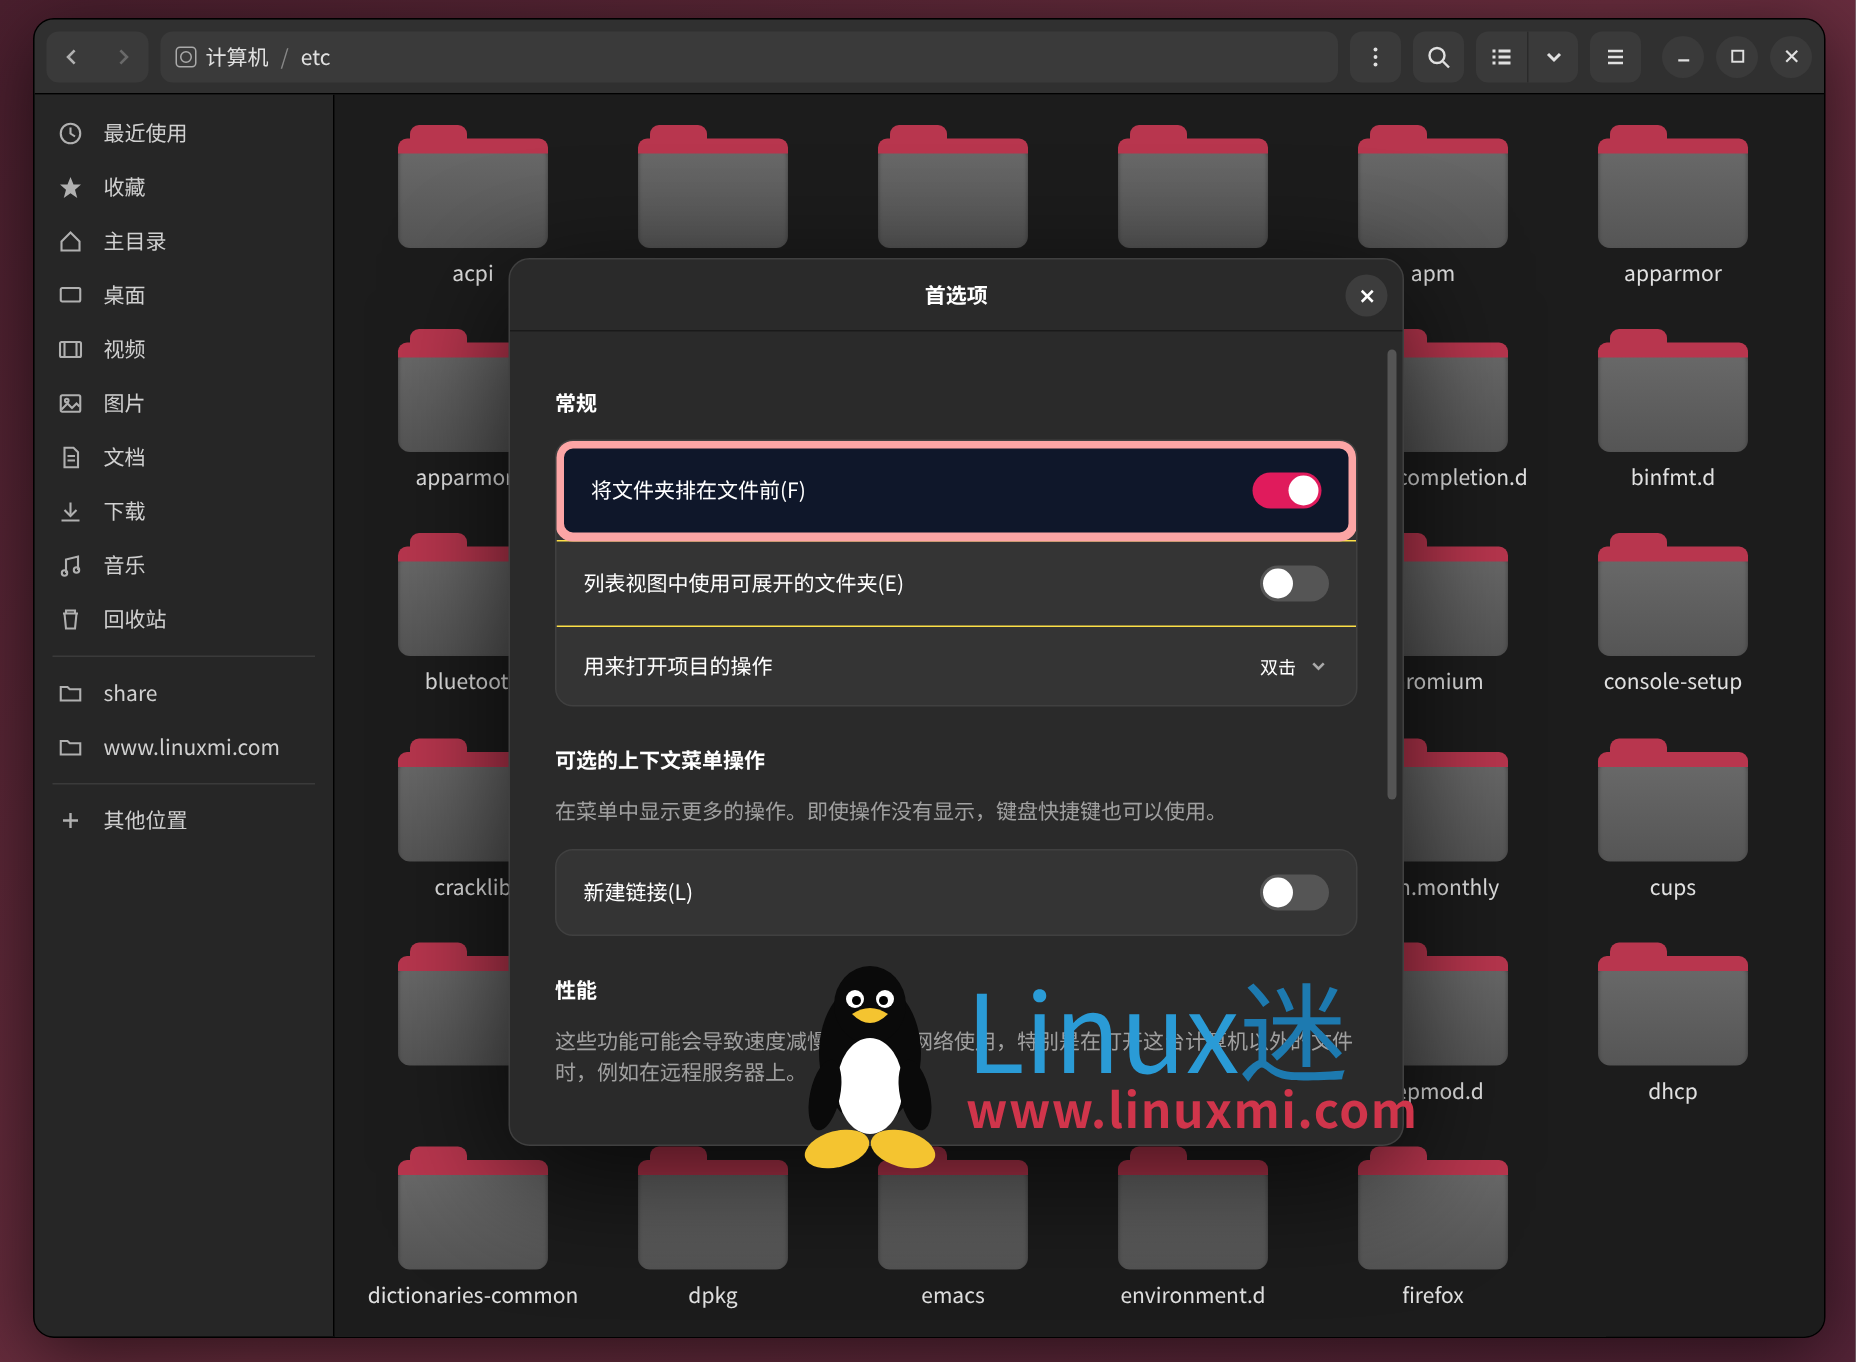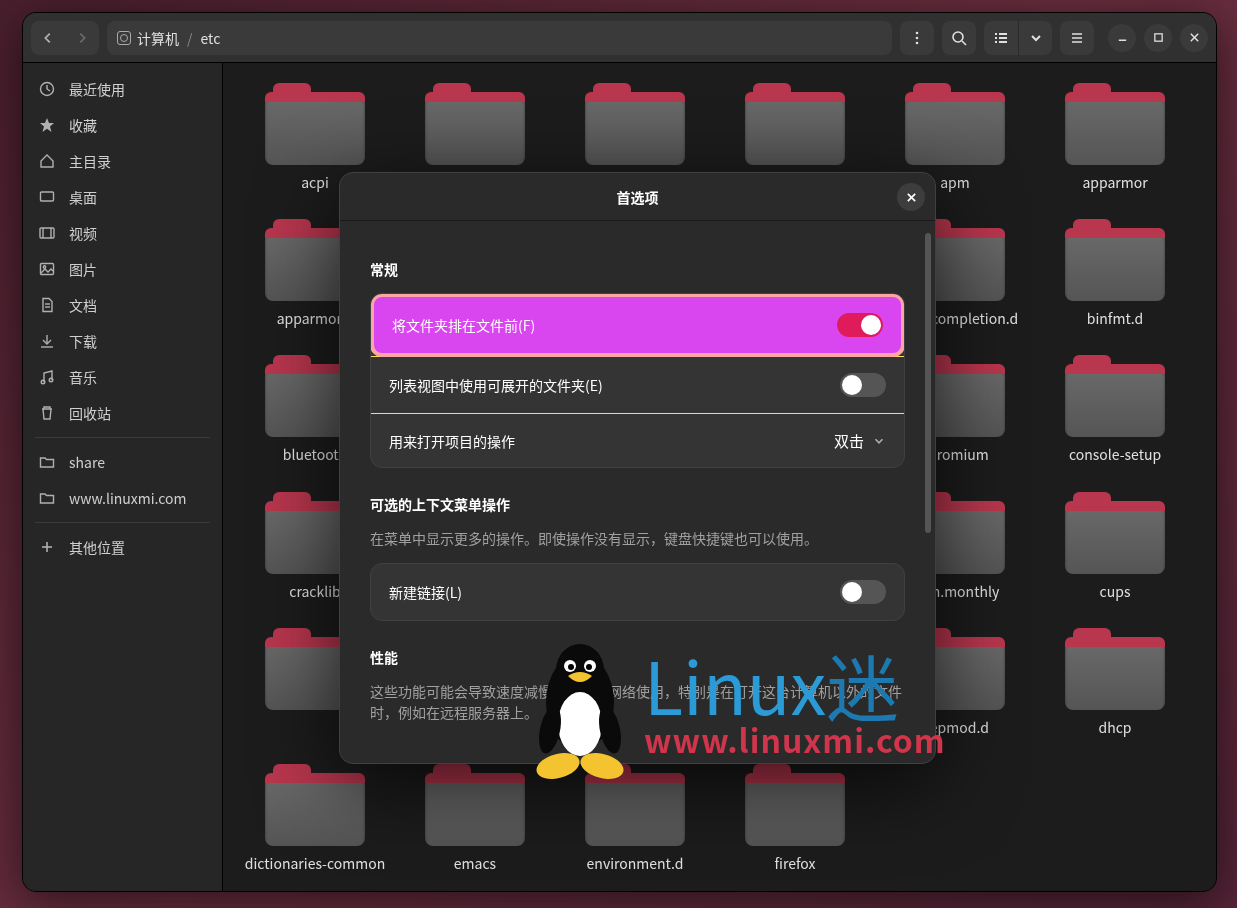--- a/index.html
+++ b/index.html
@@ -239,26 +239,26 @@
   }
   .pref-row {
     display: flex;
     align-items: center;
     justify-content: space-between;
     padding: 16px 18px;
     border-top: 1px solid #fde047;
   }
   .pref-row:first-child { border-top: none; }
   .pref-row.highlight {
-    border: 4px solid #fca5a5;
+    border: 6px solid #fca5a5;
     border-radius: 12px;
     margin: -1px;
     position: relative;
     z-index: 1;
-    background: #d946ef;
+    background: #0f172a;
   }
   .pref-label { font-size: 14px; color: #fff; }
   .toggle {
     width: 46px;
     height: 24px;
     background: #555;
     border-radius: 12px;
     position: relative;
     cursor: pointer;
   }
@@ -271,21 +271,21 @@
     height: 20px;
     background: #fff;
     border-radius: 50%;
     transition: left 0.2s;
   }
   .toggle.on { background: #e01b5c; }
   .toggle.on::after { left: 24px; }
   .pref-value {
     display: flex;
     align-items: center;
-    font-size: 15px;
+    font-size: 12px;
     color: #fff;
     cursor: pointer;
   }
   .pref-value svg { width: 14px; height: 14px; margin-left: 8px; color: #aaa; }
   
   .watermark {
     position: absolute;
     left: 520px;
     top: 632px;
     display: flex;
@@ -699,20 +699,27 @@
             <div class="body"></div>
           </div>
           <div class="folder-label">dhcp</div>
         </div>
         <div class="folder">
           <div class="folder-icon">
             <div class="tab"></div>
             <div class="body"></div>
           </div>
           <div class="folder-label">dictionaries-common</div>
+        </div>
+        <div class="folder">
+          <div class="folder-icon">
+            <div class="tab"></div>
+            <div class="body"></div>
+          </div>
+          <div class="folder-label">dpkg</div>
         </div>
         <div class="folder">
           <div class="folder-icon">
             <div class="tab"></div>
             <div class="body"></div>
           </div>
           <div class="folder-label">emacs</div>
         </div>
         <div class="folder">
           <div class="folder-icon">

